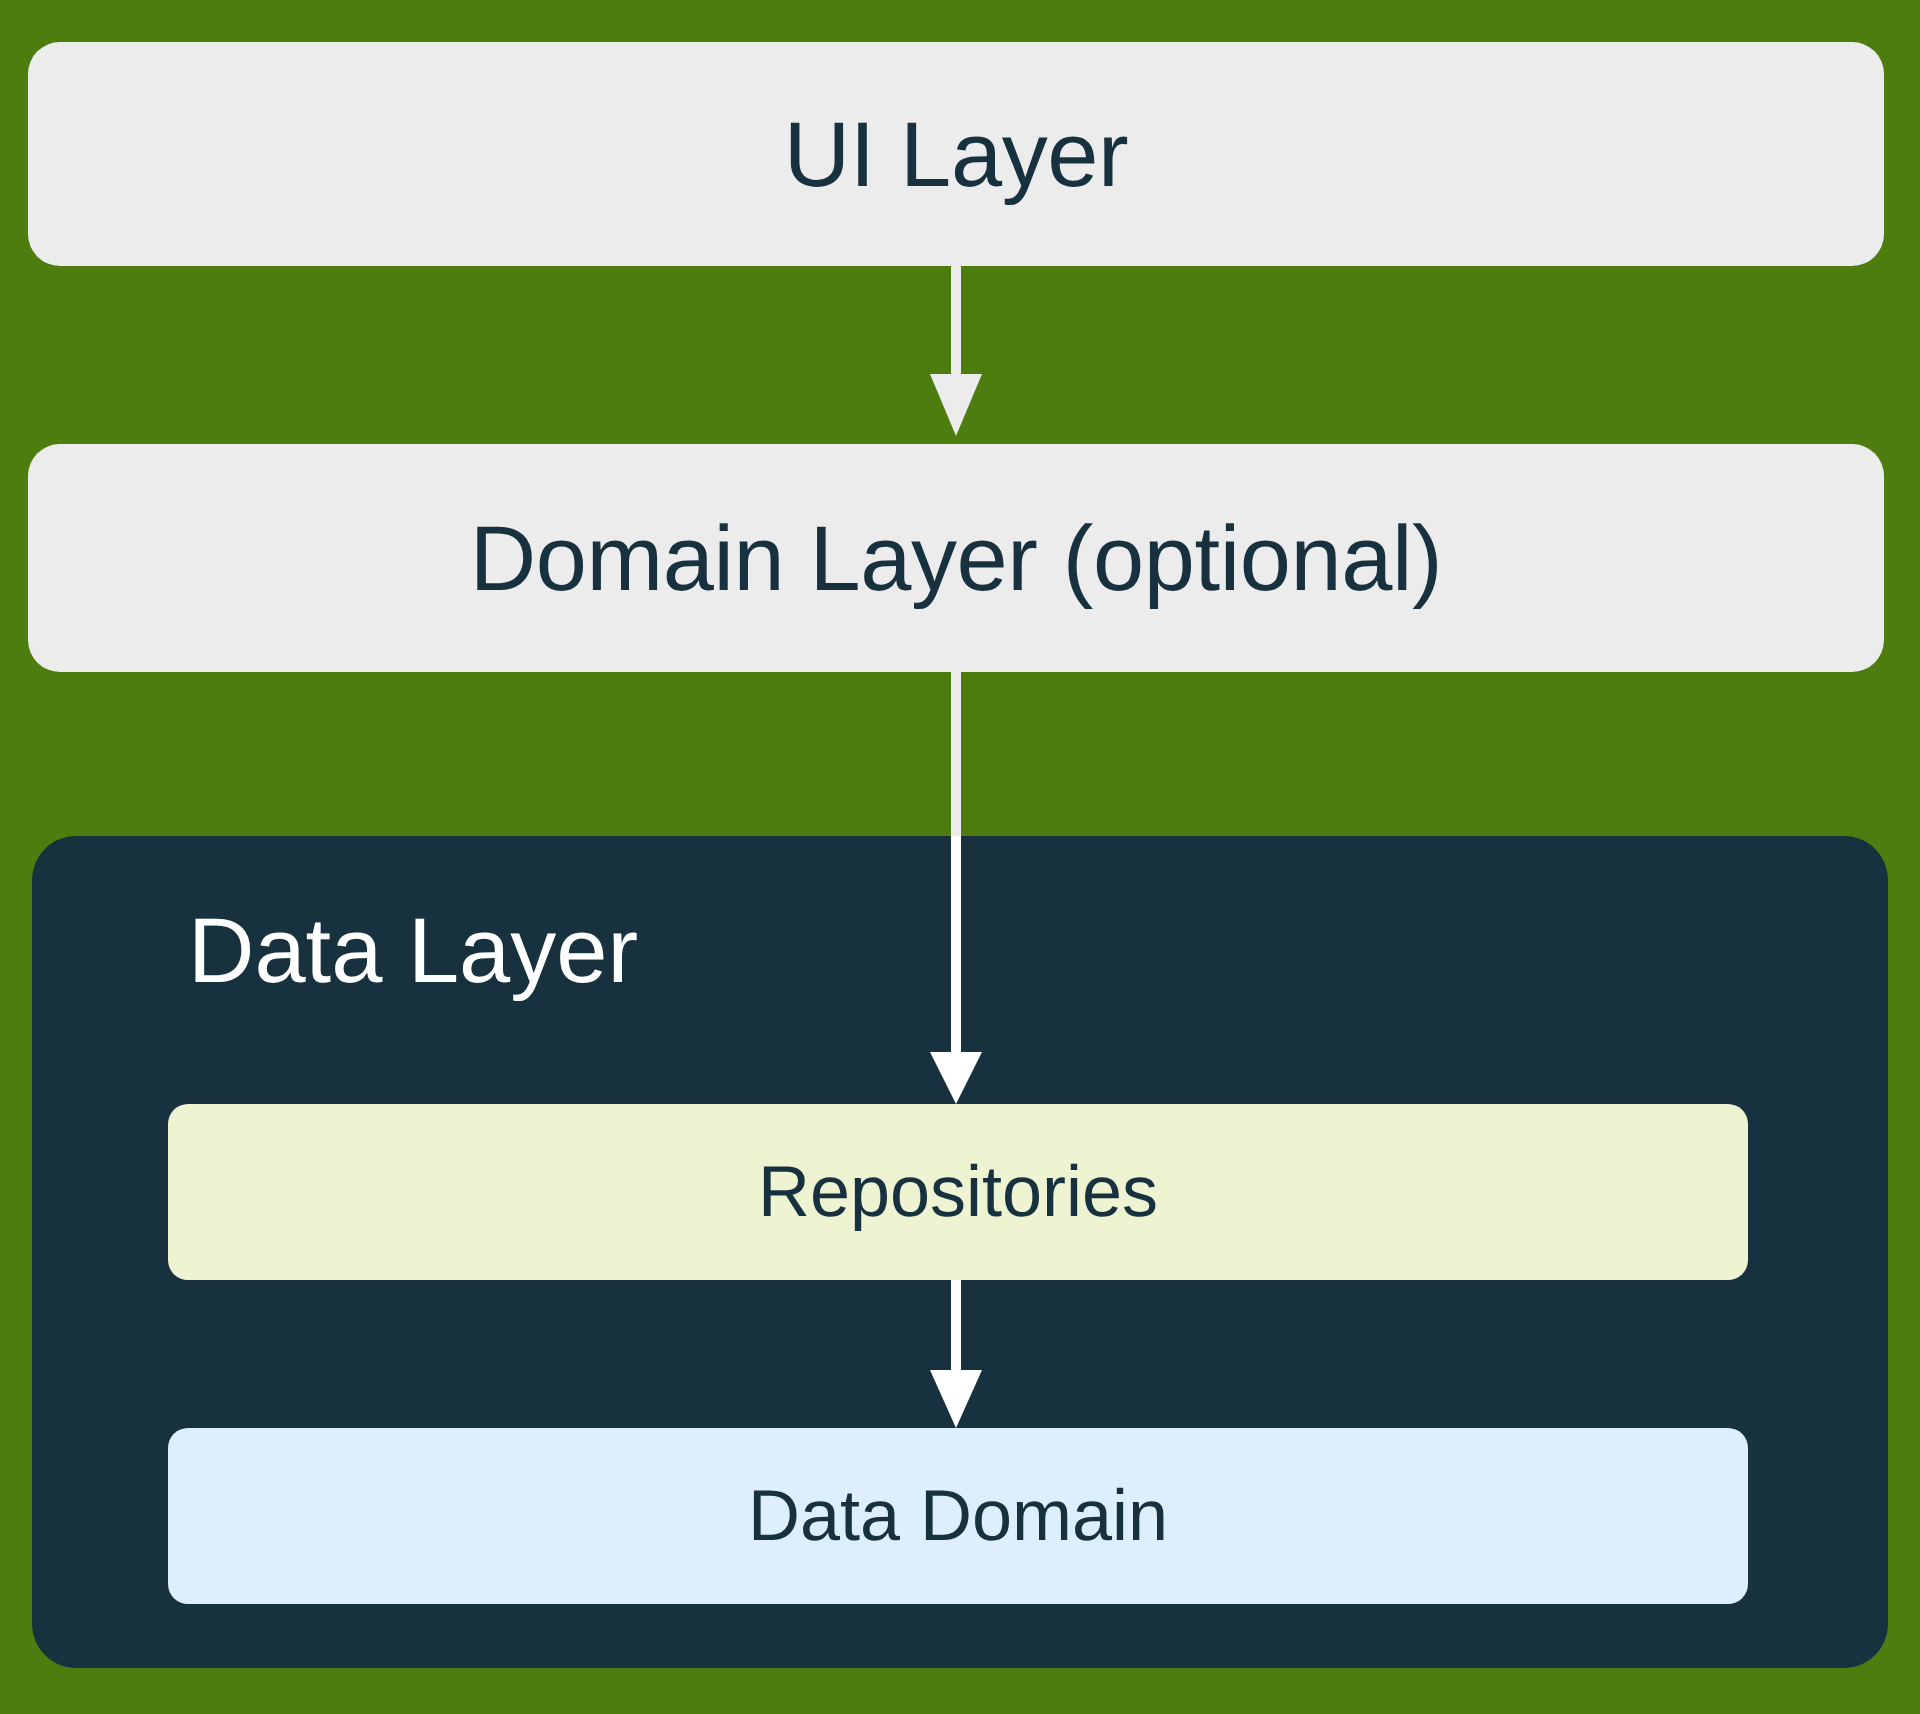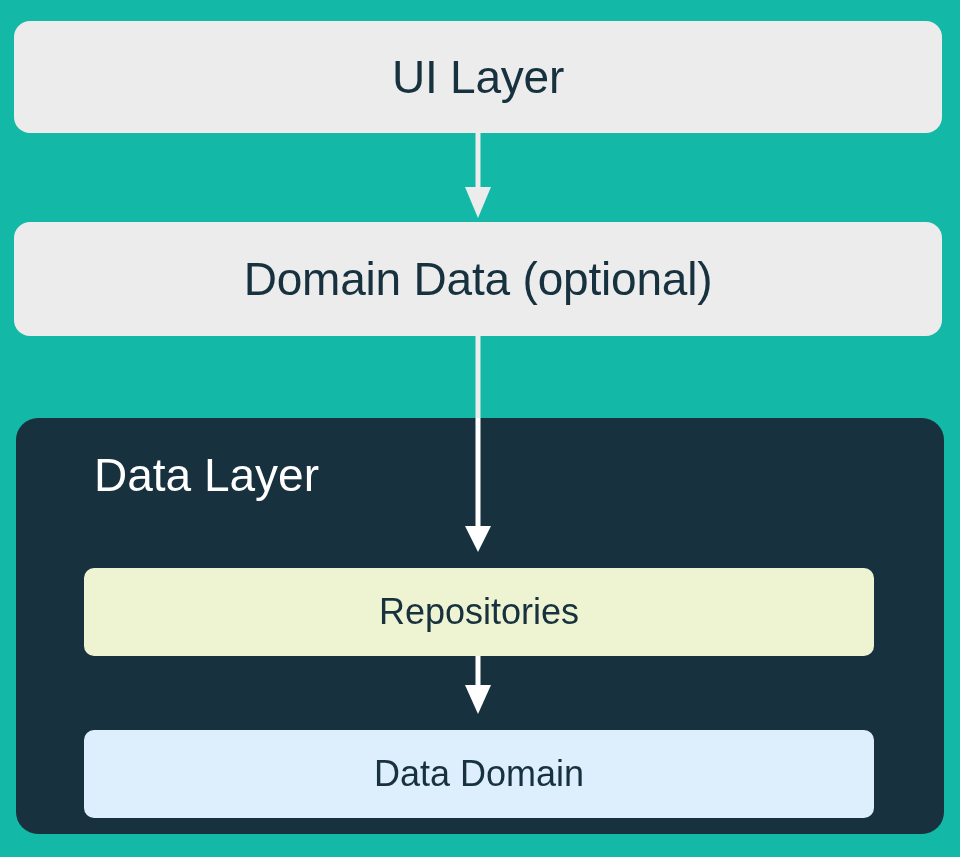--- a/index.html
+++ b/index.html
@@ -10,21 +10,21 @@
   }
   body {
     font-family: "Liberation Sans", "DejaVu Sans", sans-serif;
     -webkit-font-smoothing: antialiased;
   }
 
   #diagram-root {
     position: relative;
     width: 960px;
     height: 857px;
-    background: #14b8a6;
+    background: #4d7c0f;
     overflow: hidden;
   }
 
   
   #connectors-under {
     position: absolute;
     left: 0;
     top: 0;
     width: 960px;
     height: 857px;
@@ -95,21 +95,20 @@
   }
 
   
   .inner-card {
     position: absolute;
     box-sizing: border-box;
     display: flex;
     align-items: center;
     justify-content: center;
     border-radius: 10px;
-    margin-top: 16px;
   }
   .inner-card .card-label {
     font-size: 36px;
     font-weight: 400;
     line-height: 1;
     color: #17313f;
     white-space: nowrap;
   }
 
   #repositories-card {
@@ -143,21 +142,21 @@
     <g>
       <rect x="475.5" y="336" width="5" height="84" fill="#ececec"></rect>
     </g>
   </svg>
 
   <div class="layer-box" id="ui-layer-box">
     <span class="layer-label">UI Layer</span>
   </div>
 
   <div class="layer-box" id="domain-layer-box">
-    <span class="layer-label">Domain Data (optional)</span>
+    <span class="layer-label">Domain Layer (optional)</span>
   </div>
 
   <div class="layer-box" id="data-layer-box">
 
     <div id="data-layer-title">Data Layer</div>
 
     <svg style="position:absolute; left:0; top:0; width:928px; height:416px;" viewBox="0 0 928 416" width="928" height="416" xmlns="http://www.w3.org/2000/svg">
       <g>
         <rect x="459.5" y="0" width="5" height="111" fill="#ffffff"></rect>
         <polygon points="449,108 475,108 462,134" fill="#ffffff"></polygon>

